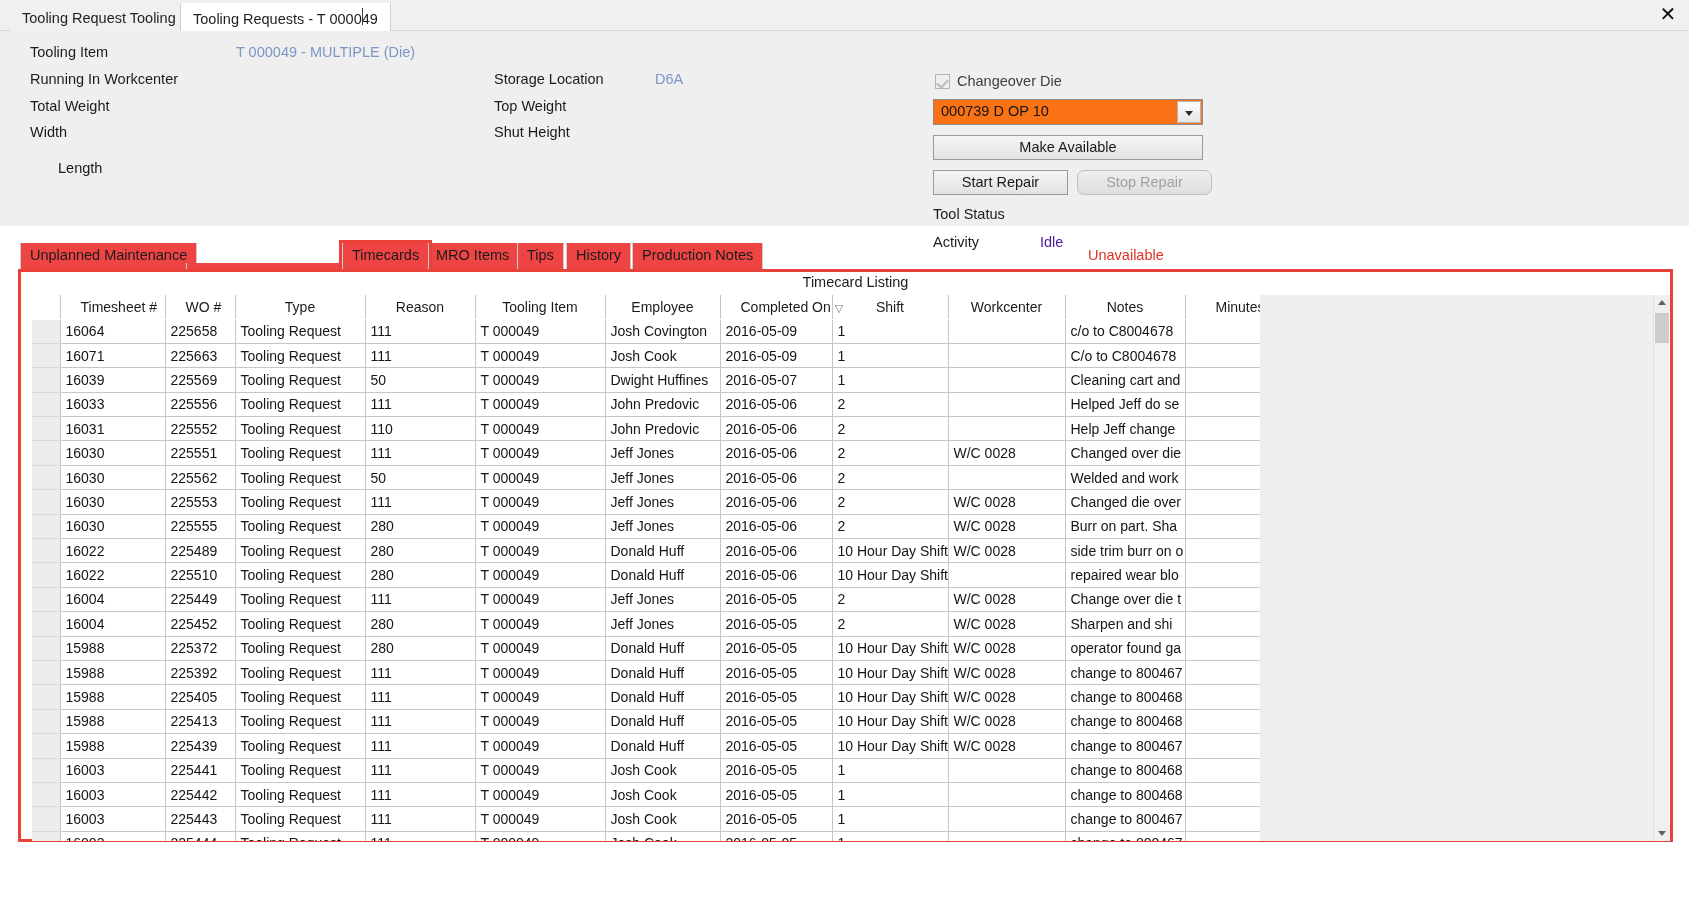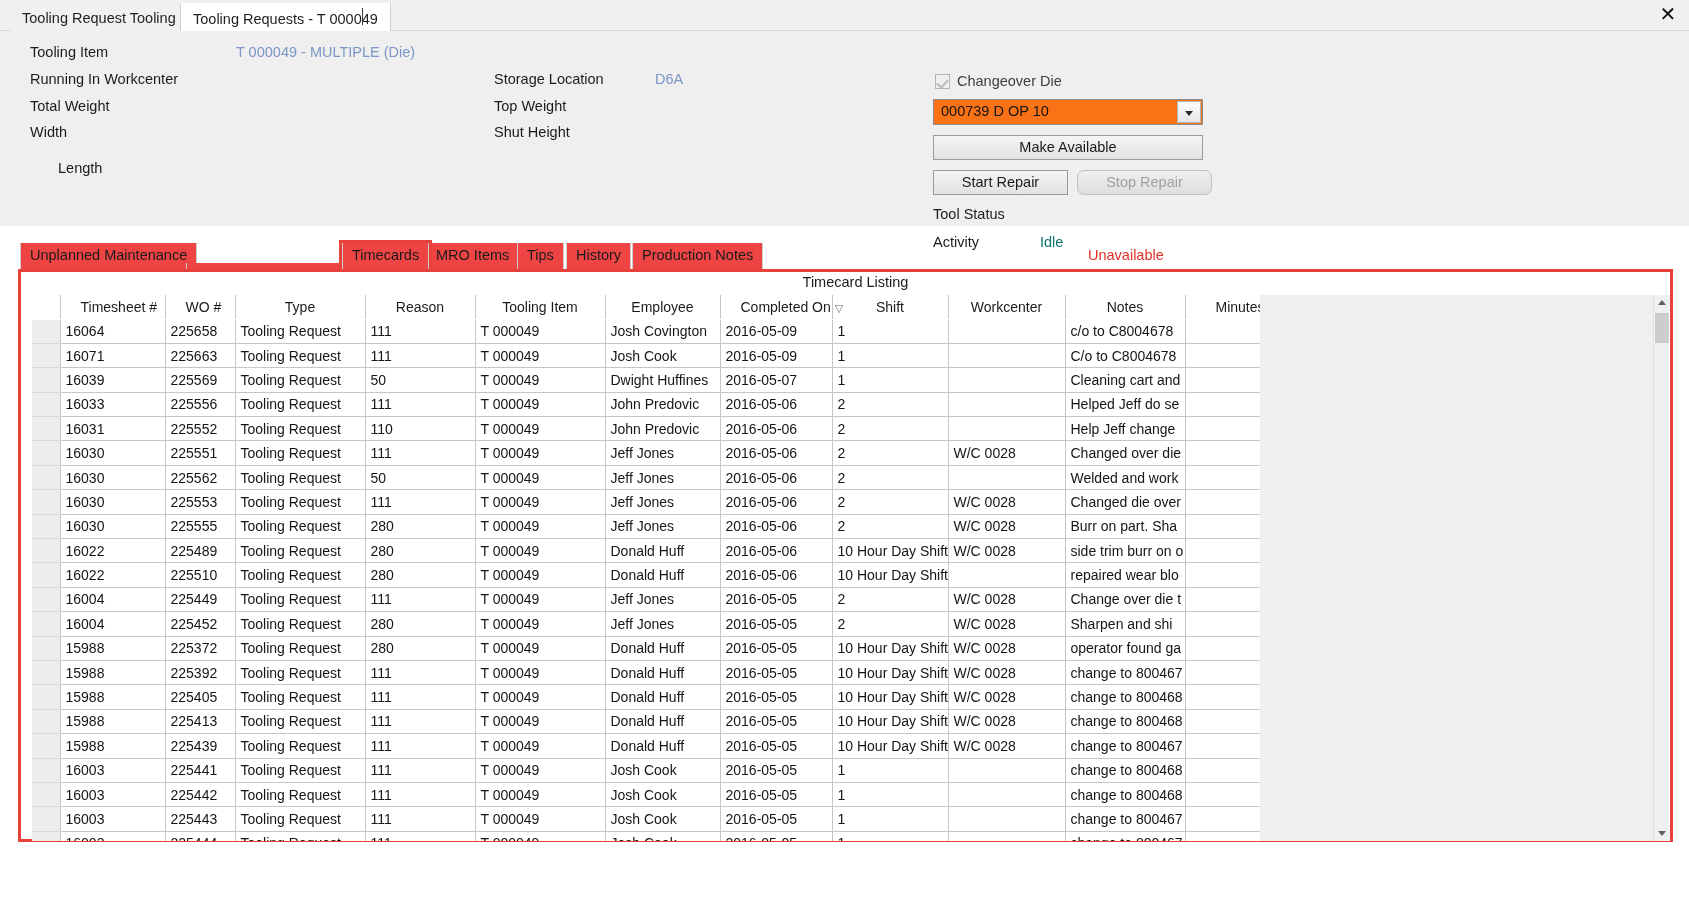--- a/index.html
+++ b/index.html
@@ -47,21 +47,21 @@
     position: absolute; left: 0; top: 31px; width: 1689px; height: 195px;
     background: #efefef;
   }
   .flabel {
     position: absolute; font-size: 14.5px; color: #1b1b1b; white-space: nowrap;
   }
   .fvalue {
     position: absolute; font-size: 14.5px; color: #7b96c7; white-space: nowrap;
   }
   .fvalue.red { color: #e03127; }
-  .fvalue.blue { color: #0f766e; }
+  .fvalue.blue { color: #4c1d95; }
 
   
   .chk-wrap { position: absolute; left: 935px; top: 42px; }
   .chkbox {
     position: absolute; left: 0; top: 1px; width: 15px; height: 15px;
     background: #efefef; border: 1px solid #b4b4b4;
   }
   .chkbox:after {
     content: ""; position: absolute; left: 3px; top: 2px;
     width: 5px; height: 9px;

